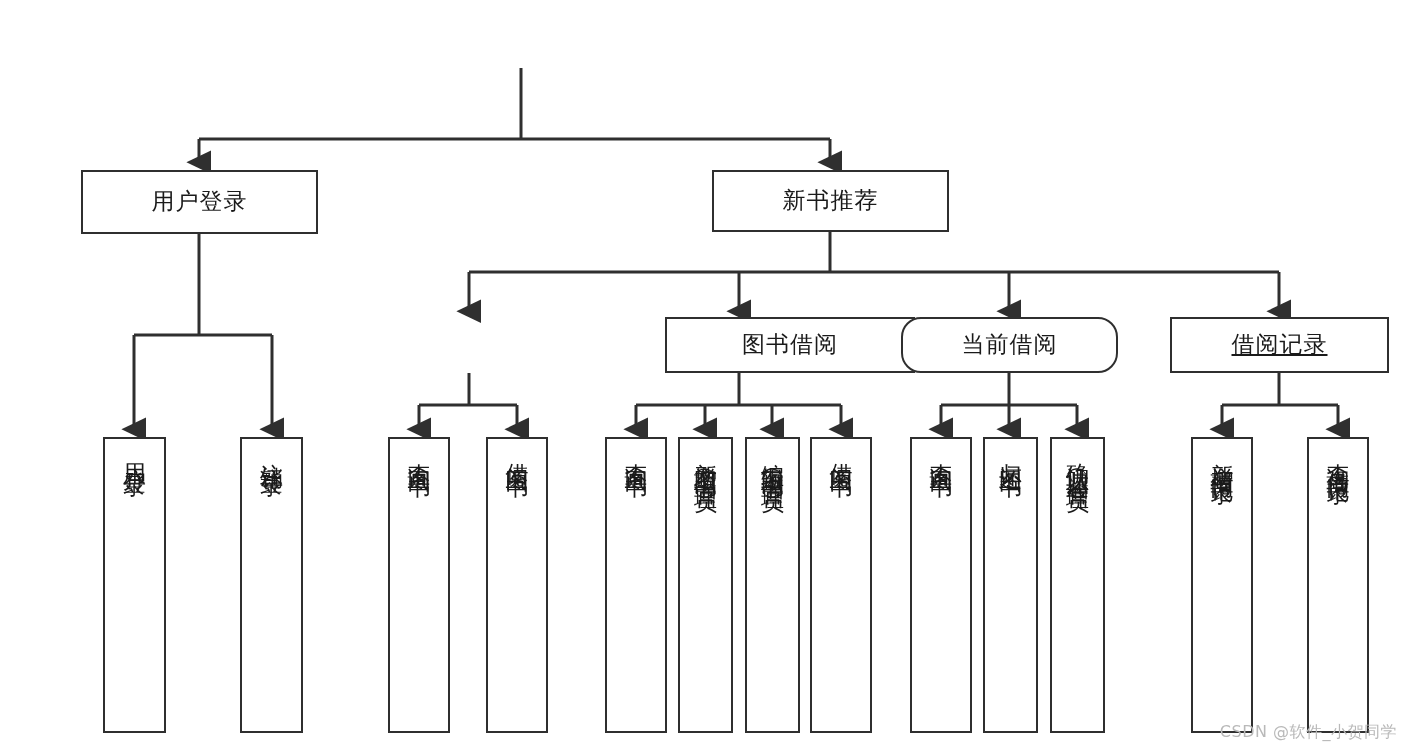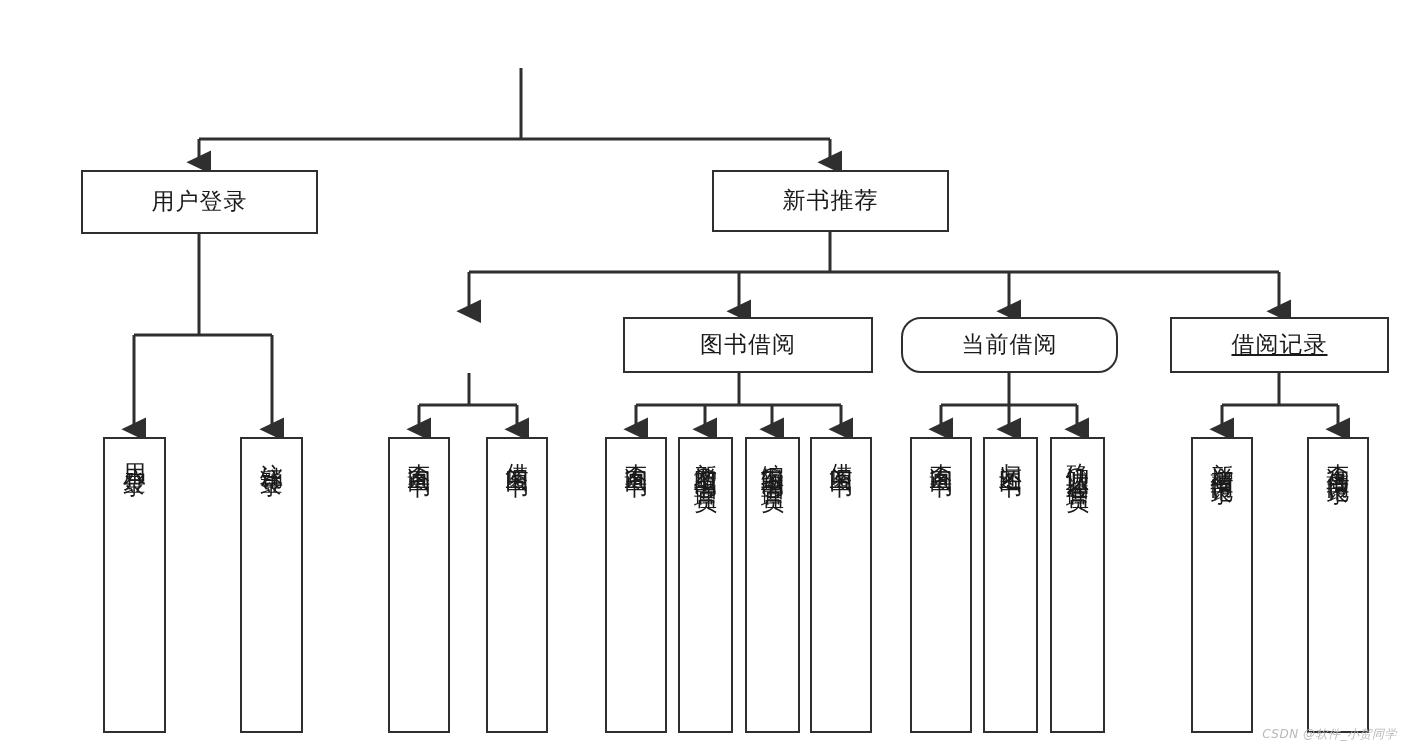--- a/index.html
+++ b/index.html
@@ -60,25 +60,24 @@
     text-orientation: upright;
     font-size: 23px;
     line-height: 1.0;
     letter-spacing: 4px;
     white-space: nowrap;
   }
   .watermark {
     position: absolute;
     right: 8px;
     bottom: 4px;
-    font-size: 12px;
+    font-size: 16px;
     color: #b9b9b9;
     letter-spacing: 0.5px;
     white-space: nowrap;
-    font-style: italic;
   }
 </style>
 </head>
 <body>
 
 <div id="stage">
 
   <svg id="edges" viewBox="0 0 1405 747" width="1405" height="747" xmlns="http://www.w3.org/2000/svg">
     <defs>
       <marker id="arrow" markerWidth="9" markerHeight="9" refX="4.2" refY="4.4" orient="auto" markerUnits="strokeWidth">
@@ -133,21 +132,21 @@
   </svg>
 
 
   <div class="node h-node" style="left:81px; top:170px; width:237px; height:64px;">
     <span class="node-label">用户登录</span>
   </div>
   <div class="node h-node" style="left:712px; top:170px; width:237px; height:62px;">
     <span class="node-label">新书推荐</span>
   </div>
 
-  <div class="node h-node" style="left:623px; top:317px; width:250px; height:56px;">
+  <div class="node h-node" style="left:665px; top:317px; width:250px; height:56px;">
     <span class="node-label">图书借阅</span>
   </div>
   <div class="node h-node" style="left:901px; top:317px; width:217px; height:56px;border-radius:20px;">
     <span class="node-label">当前借阅</span>
   </div>
   <div class="node h-node" style="left:1170px; top:317px; width:219px; height:56px;text-decoration:underline;">
     <span class="node-label">借阅记录</span>
   </div>
 
   <div class="node v-node" style="left:103px; top:437px; width:63px; height:296px;">

